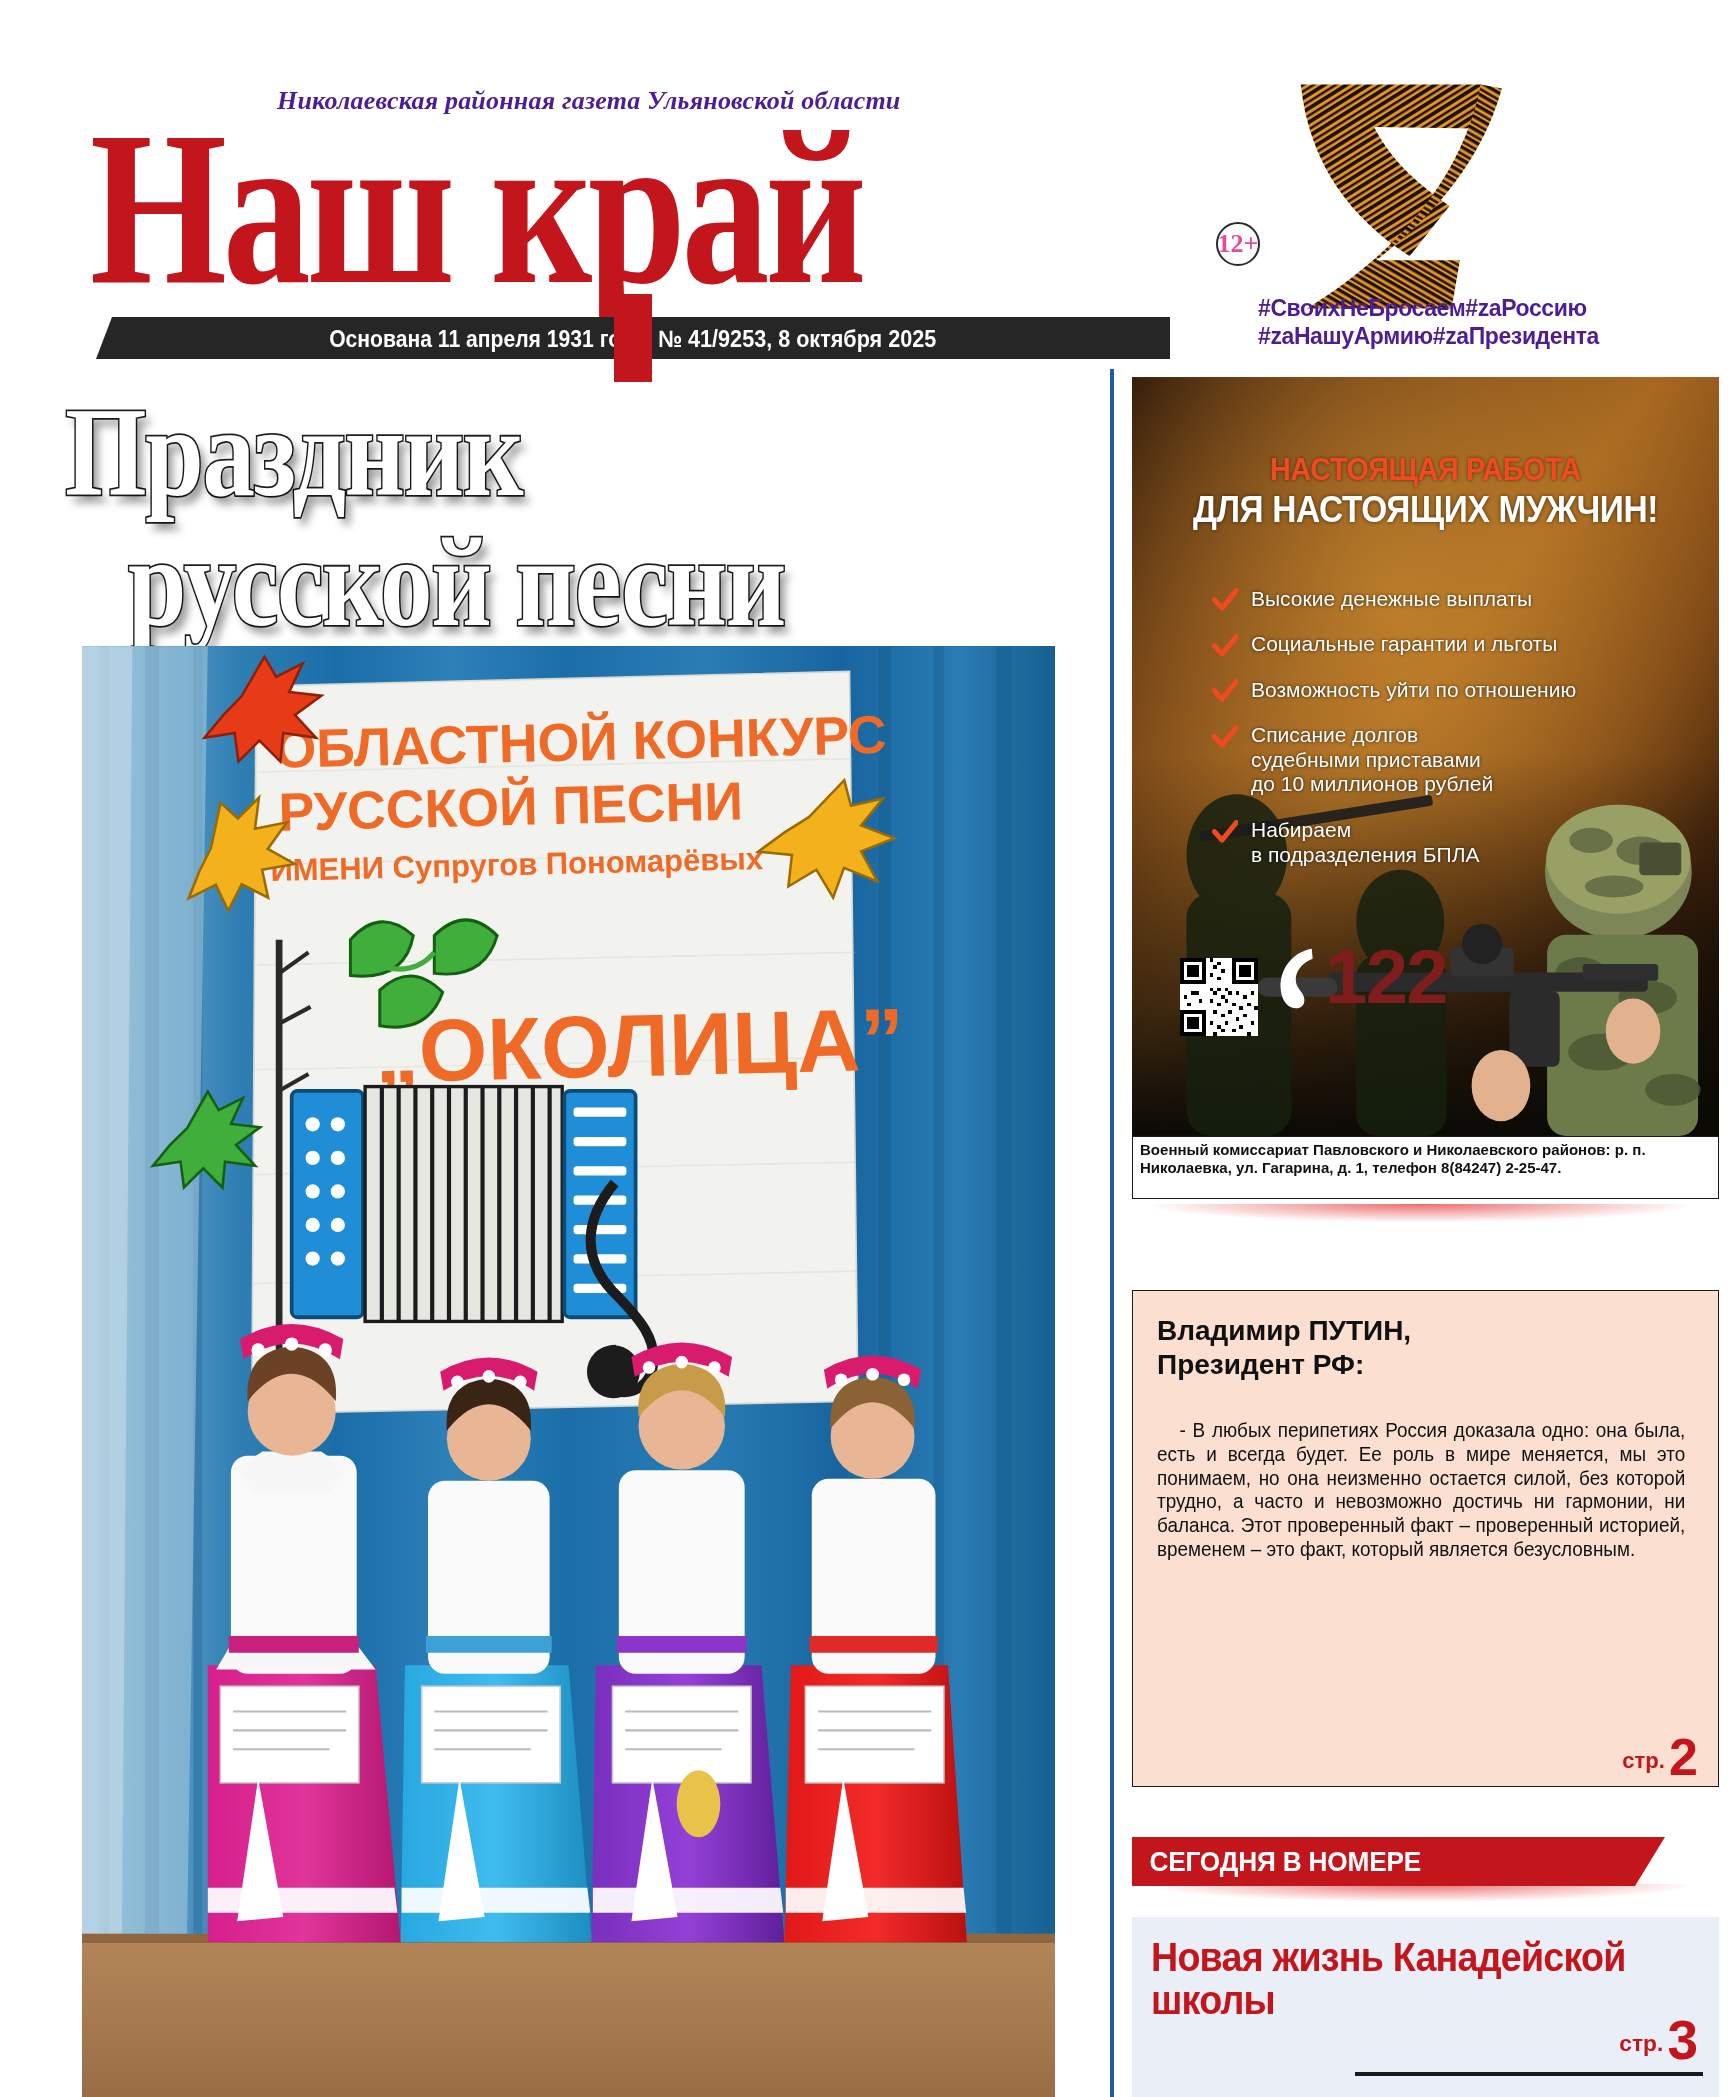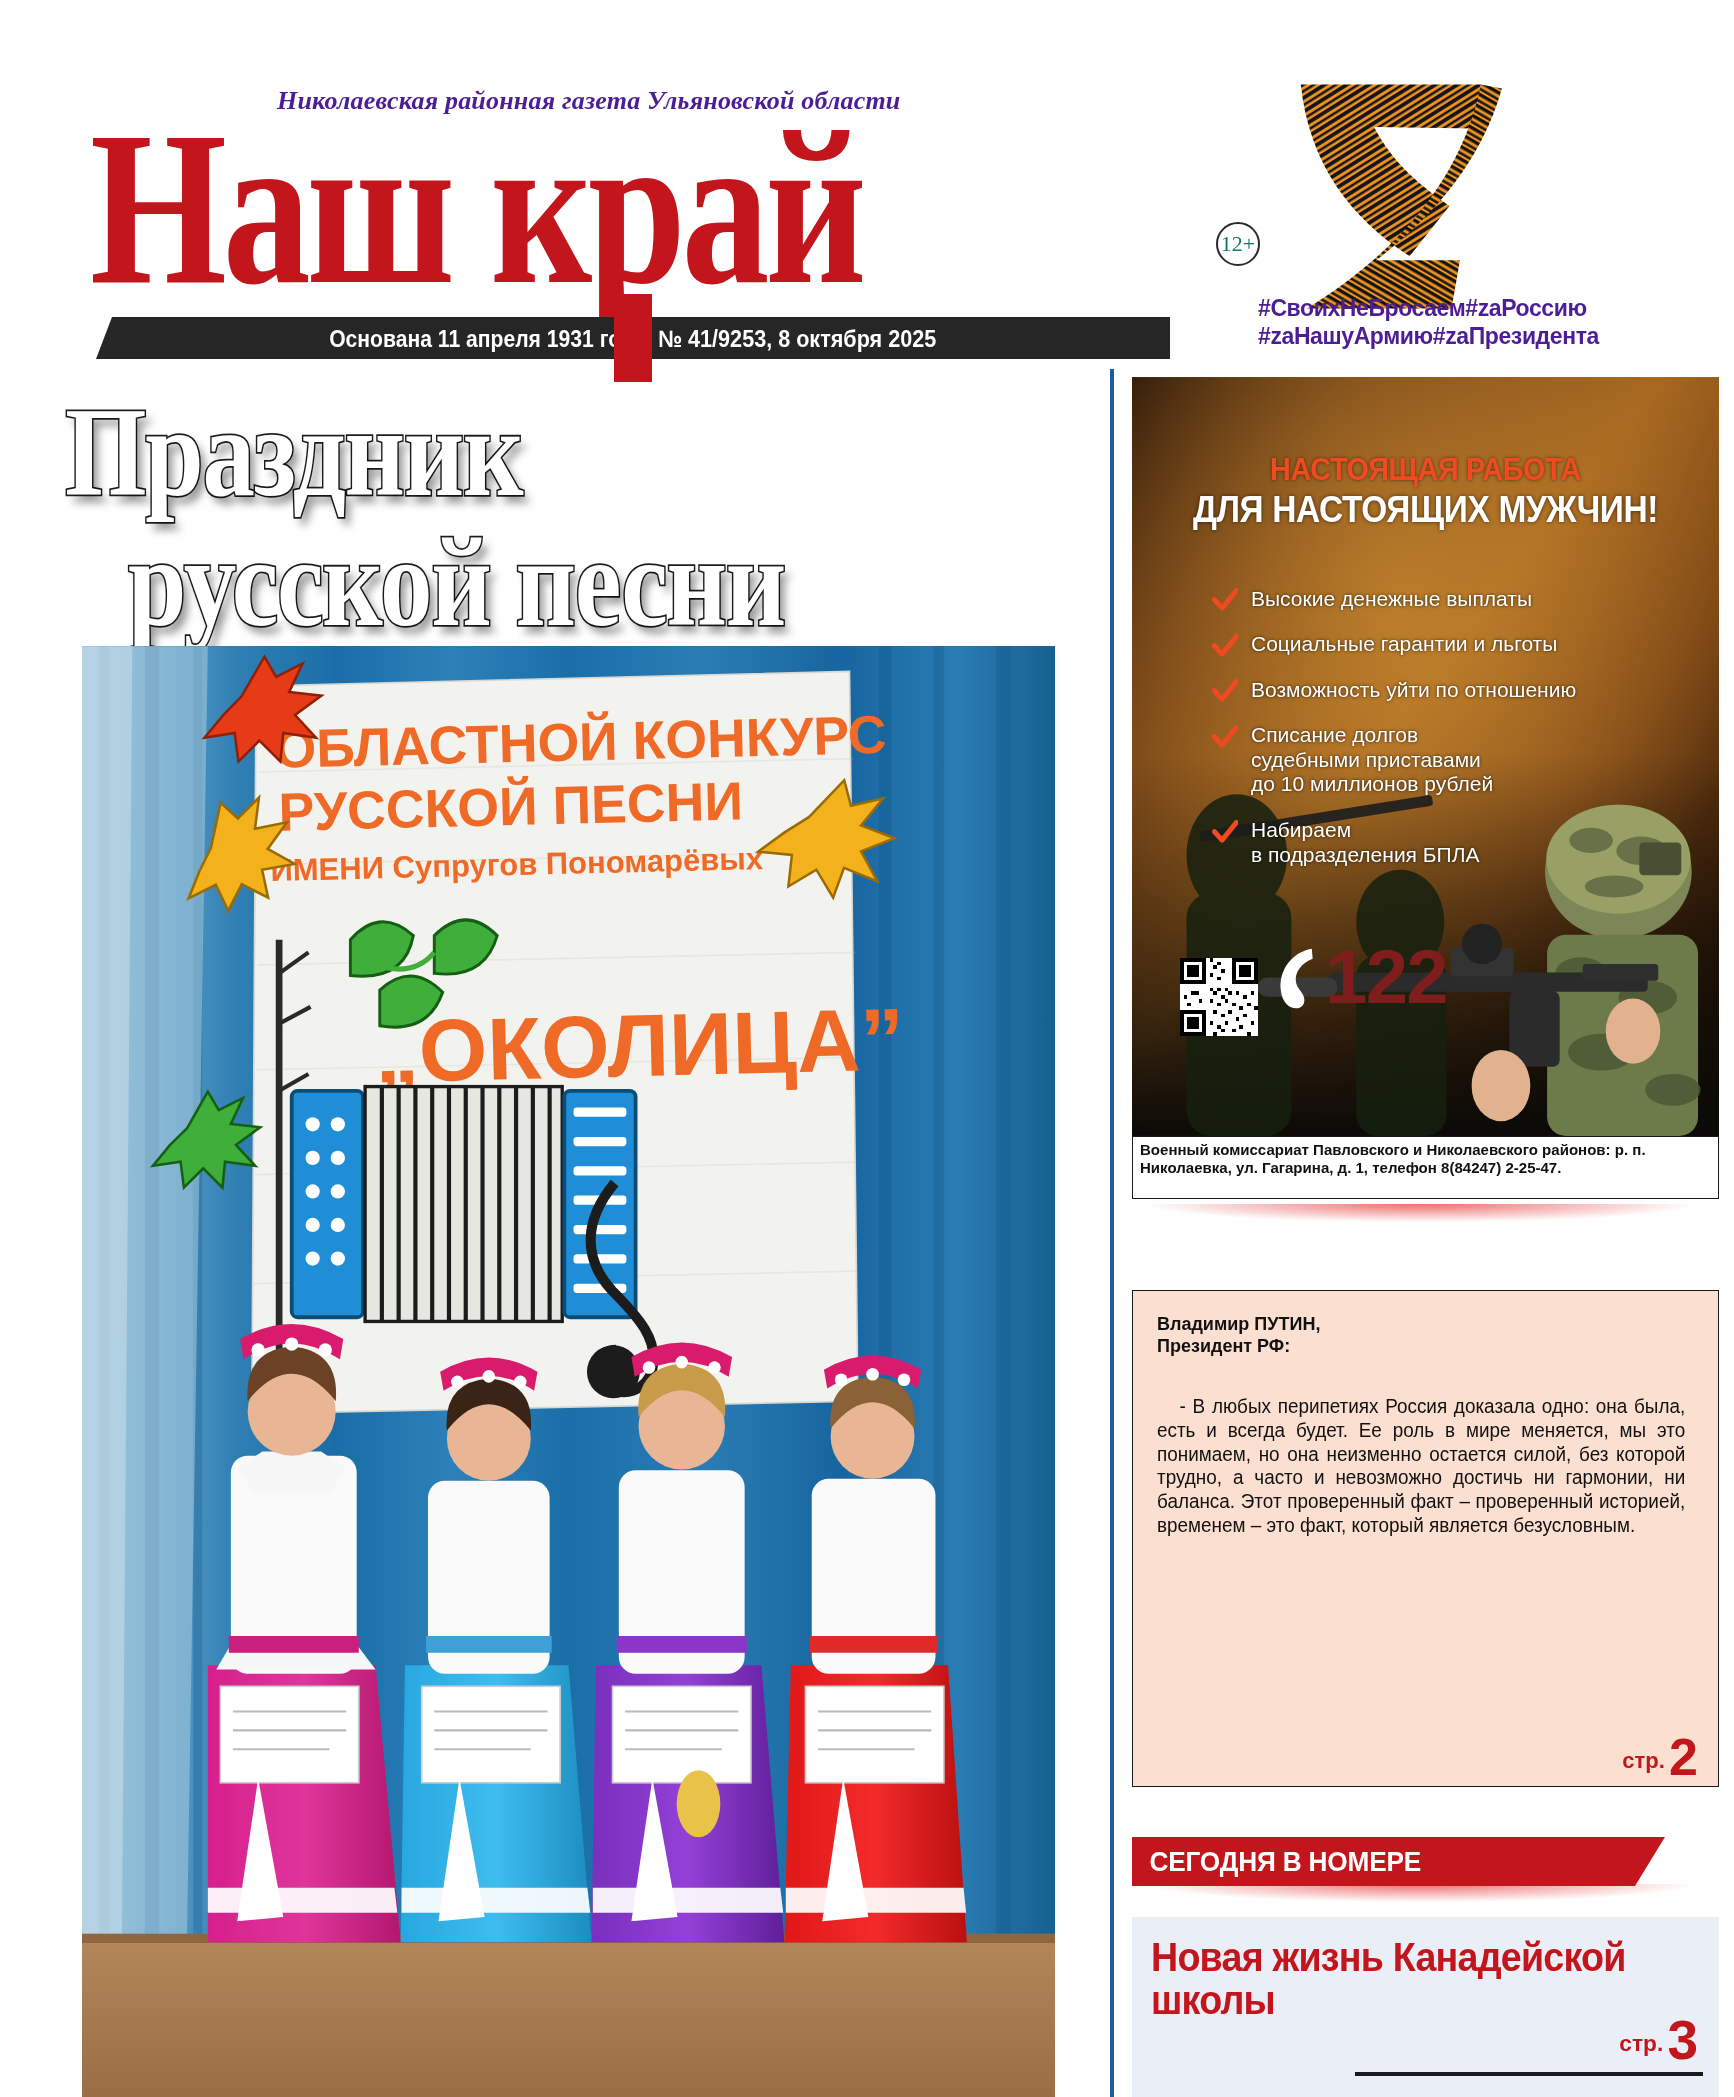--- a/index.html
+++ b/index.html
@@ -21,21 +21,21 @@
     position:absolute; left:90px; top:107px;
     font-family:"Liberation Serif", serif; font-weight:bold;
     font-size:176px; line-height:.92; color:#c3161c;
     letter-spacing:-4.2px; white-space:nowrap;
     transform:scaleY(1.25); transform-origin:left top;
   }
   .age-badge{
     position:absolute; left:1216px; top:222px; width:44px; height:44px;
     border:2.1px solid #2b2b2b; border-radius:50%;
     display:flex; align-items:center; justify-content:center;
-    font-size:22px; font-weight:normal; color:#0f766e;
+    font-size:26px; font-weight:bold; color:#ec4899;
     font-family:"Liberation Serif", serif;
   }
 
   
   .zribbon{ position:absolute; left:1284px; top:80px; width:310px; height:235px; }
 
   .hashtags{
     position:absolute; left:1233px; top:294px; width:495px;
     font-size:23px; font-weight:bold; color:#4c1d95; line-height:1.22;
     letter-spacing:-0.4px; white-space:nowrap;margin-left:25px;
@@ -145,21 +145,21 @@
     width:541px; height:17.6px; margin-left:17.6px; margin-top:-1.7px;
     background:radial-gradient(ellipse at 50% 0%, rgba(230,60,60,.75), rgba(255,255,255,0) 72%);
   }
 
   .quote-head{ position:absolute; left:25px; top:837px; }
   .quote-box{
     position:absolute; left:25px; top:921px; width:587px; height:497px;
     background:#fbdfd0; border:1.7px solid #1a1a1a; padding:23px 22px 17px 24px;
   }
   .quote-box .who{
-    font-size:18px; font-weight:bold; color:#111; line-height:1.2; margin-bottom:38px;
+    font-size:28px; font-weight:bold; color:#111; line-height:1.2; margin-bottom:38px;
     font-family:"Liberation Sans Narrow","Liberation Sans", sans-serif;
   }
   .quote-box .body{
     font-size:19.3px; line-height:1.23; color:#111; text-align:justify; text-indent:23px;
     font-family:"Liberation Sans Narrow","Liberation Sans", sans-serif;
     transform:scaleX(.98); transform-origin:left top;
   }
   .quote-page{
     position:absolute; right:20px; bottom:7.6px;
     font-size:22px; font-weight:bold; color:#c3161c; white-space:nowrap;

